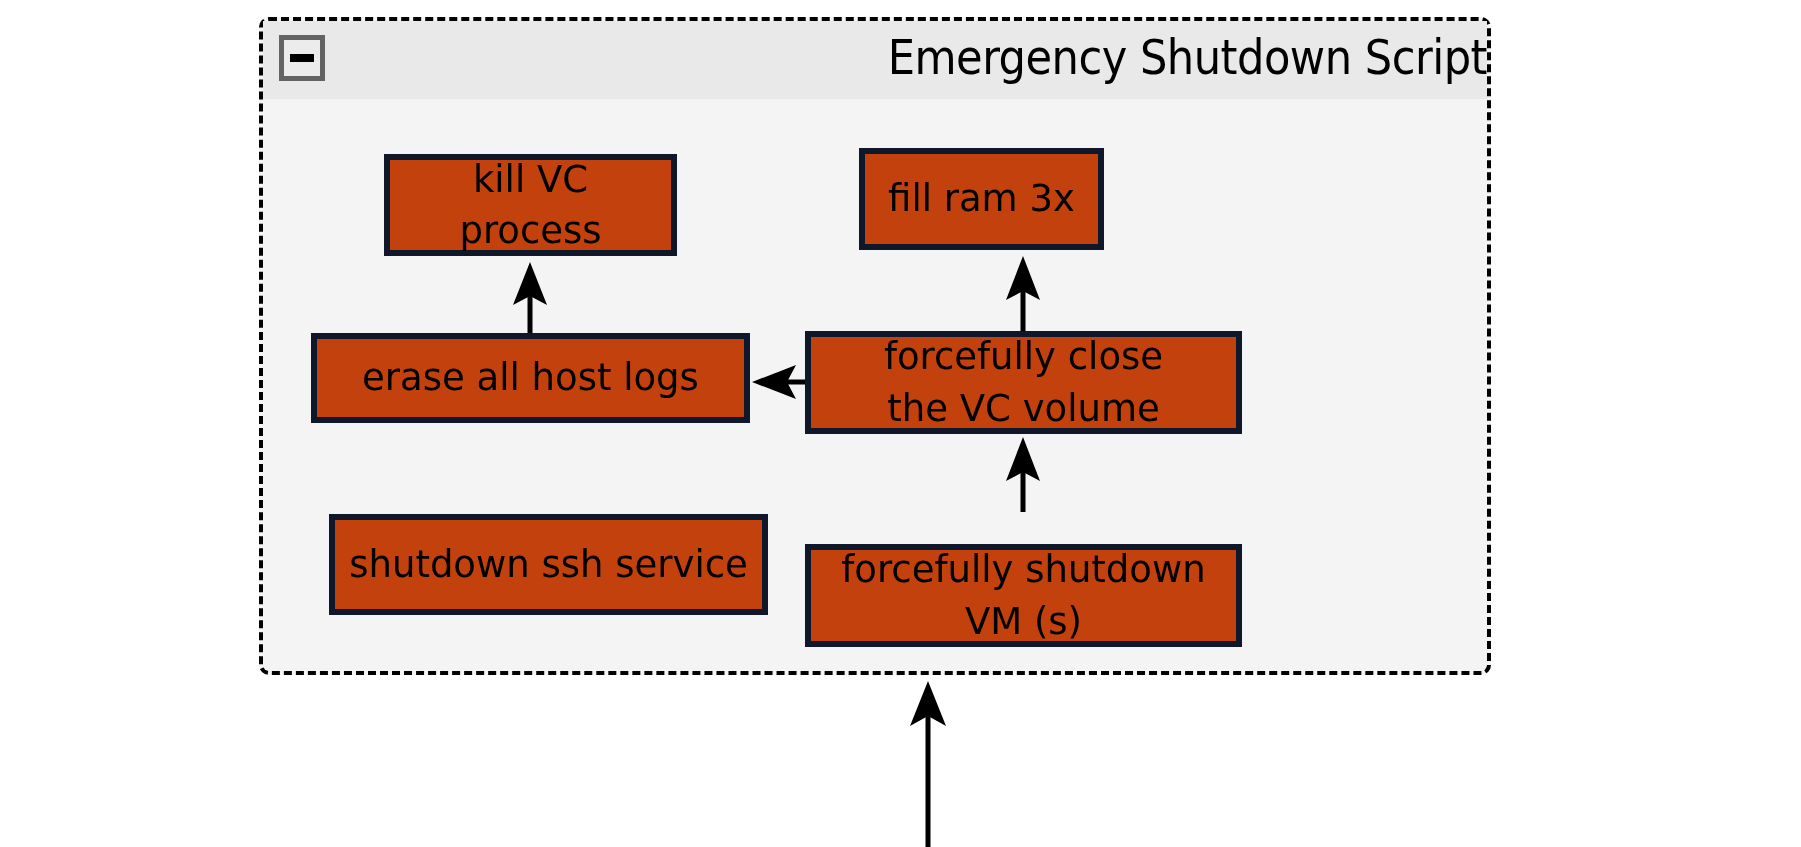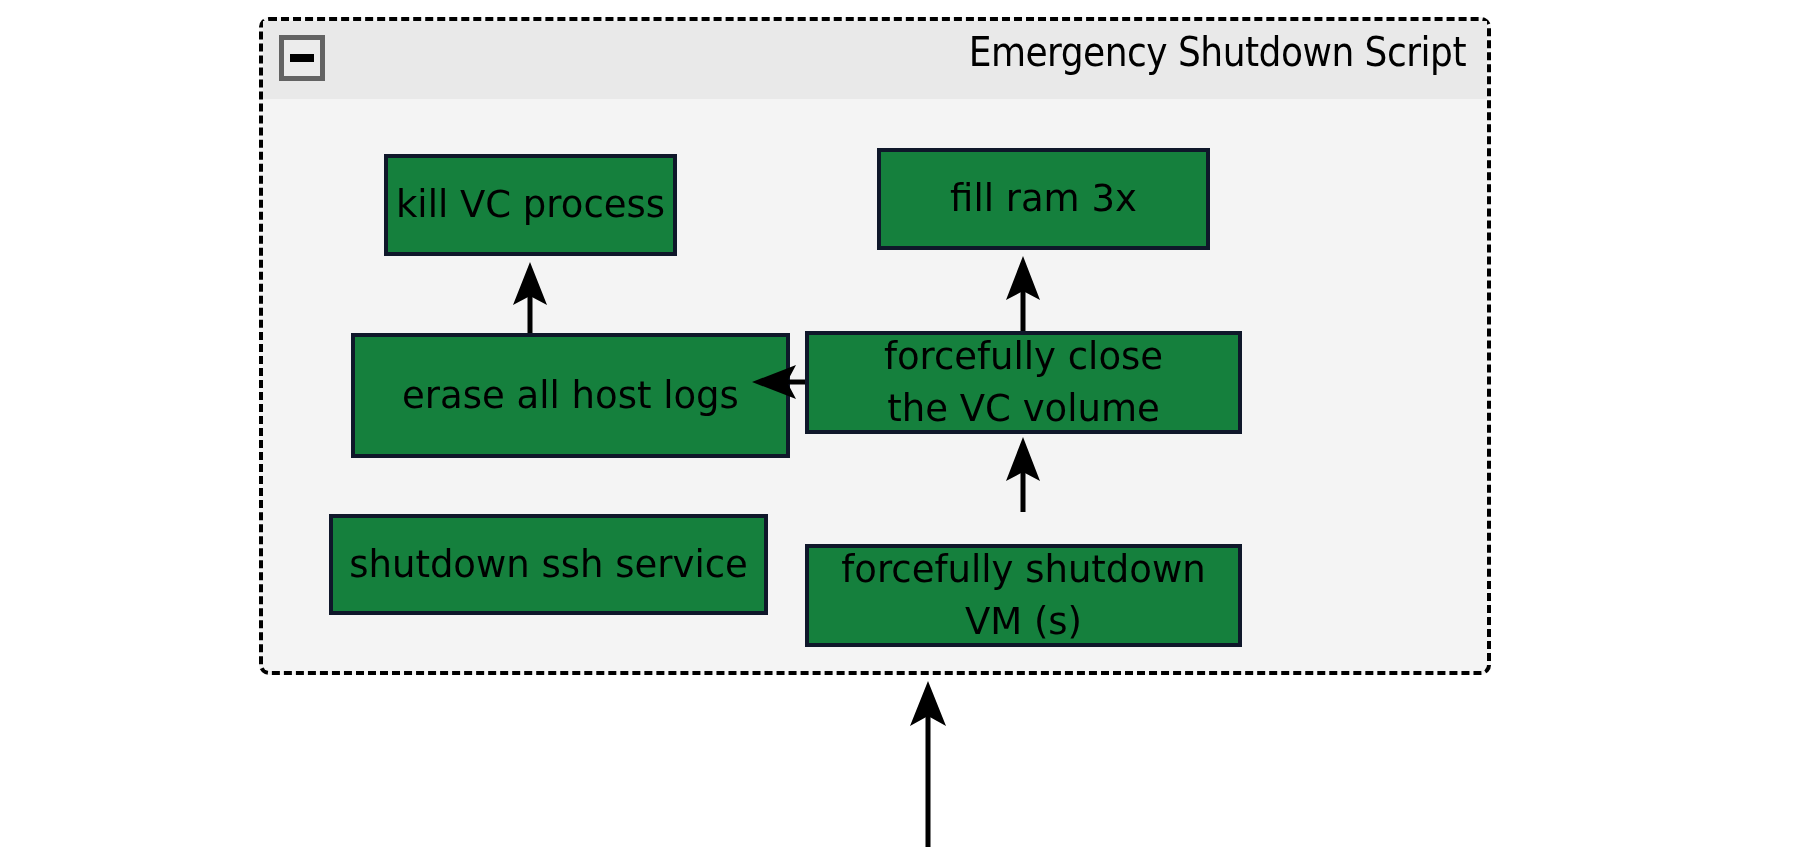--- a/index.html
+++ b/index.html
@@ -34,23 +34,23 @@
     position: absolute;
     left: 0;
     top: 0;
     right: 0;
     height: 78px;
     background: #e9e9e9;
     box-sizing: border-box;
   }
   .container-title {
     position: absolute;
-    right: 21px;
+    right: 0;
     top: 8px;
-    font-size: 40px;
+    font-size: 48px;
     font-family: "DejaVu Sans Condensed", "Liberation Sans Narrow", "Liberation Sans", sans-serif;
     color: #000000;
     white-space: nowrap;
     letter-spacing: -0.5px;
     text-align: center;
   }
   .collapse-button {
     position: absolute;
     left: 16px;
     top: 14px;
@@ -67,37 +67,37 @@
   .collapse-button .minus-bar {
     width: 24px;
     height: 8px;
     background: #000000;
   }
 
   
   .node {
     position: absolute;
     box-sizing: border-box;
-    background: #15803d;
-    border: 4px solid #0f172a;
+    background: #c2410c;
+    border: 6px solid #0f172a;
     display: flex;
     align-items: center;
     justify-content: center;
     text-align: center;
     color: #000000;
     font-size: 37px;
     line-height: 1.38;
     font-family: "DejaVu Sans", "Liberation Sans", sans-serif;
     cursor: pointer;
   }
   .node .node-label { display: block; padding: 0 6px; white-space: pre-line; }
 
   #node-kill-vc-process      { left: 384px; top: 154px; width: 293px; height: 102px; }
-  #node-fill-ram             { left: 877px; top: 148px; width: 333px; height: 102px; text-align: right; }
-  #node-erase-host-logs      { left: 311px; top: 333px; width: 439px; height: 125px; margin-left: 40px; }
+  #node-fill-ram             { left: 859px; top: 148px; width: 245px; height: 102px; text-align: right; }
+  #node-erase-host-logs      { left: 311px; top: 333px; width: 439px; height: 90px; }
   #node-forcefully-close-vc  { left: 805px; top: 331px; width: 437px; height: 103px; }
   #node-shutdown-ssh         { left: 329px; top: 514px; width: 439px; height: 101px; }
   #node-forcefully-shutdown  { left: 805px; top: 544px; width: 437px; height: 103px; }
 
   
   .edge-layer {
     position: absolute;
     left: 0; top: 0;
     width: 1801px;
     height: 847px;

